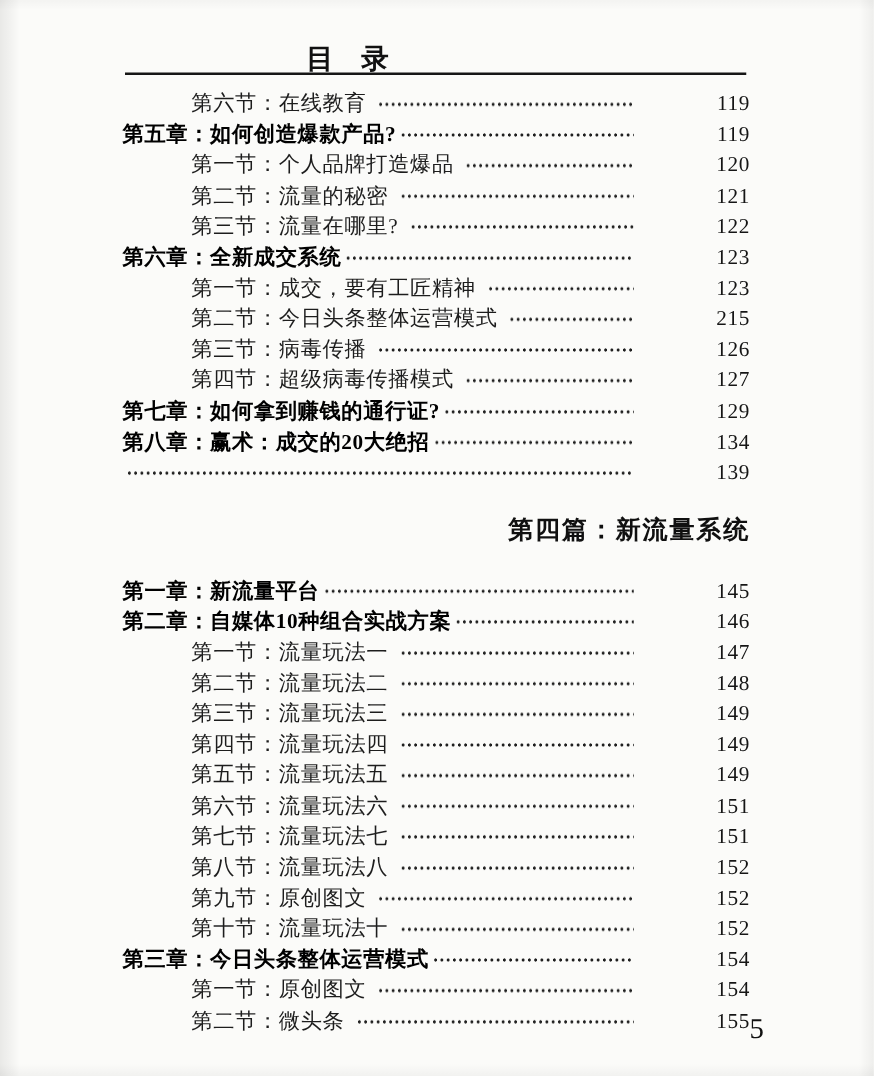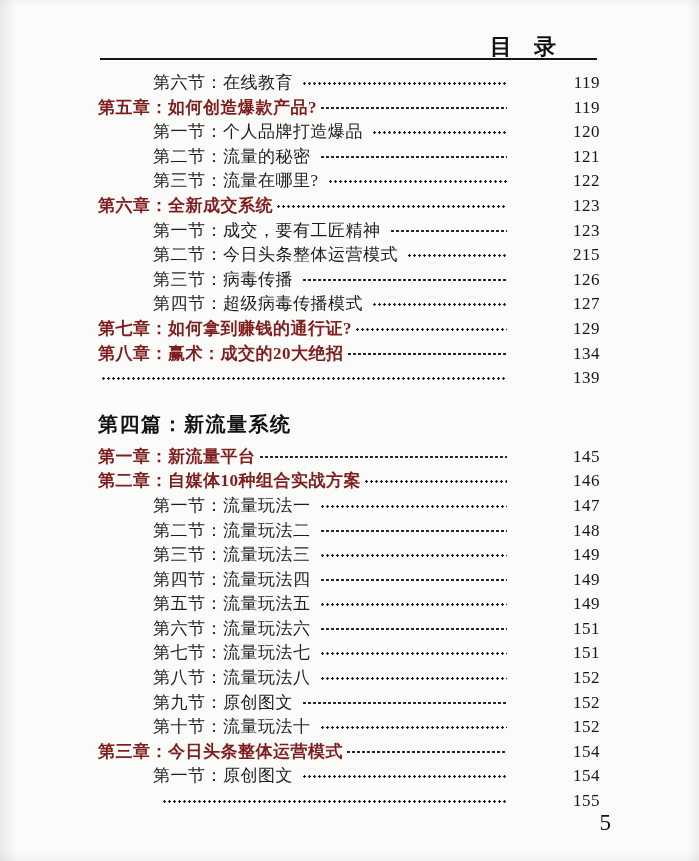--- a/index.html
+++ b/index.html
@@ -10,57 +10,57 @@
     background:
       linear-gradient(90deg, rgba(0,0,0,0.075), rgba(0,0,0,0) 16px),
       linear-gradient(270deg, rgba(0,0,0,0.05), rgba(0,0,0,0) 12px),
       linear-gradient(0deg, rgba(0,0,0,0.04), rgba(0,0,0,0) 10px),
       linear-gradient(180deg, rgba(0,0,0,0.03), rgba(0,0,0,0) 8px),
       #fbfbf9;
   }
   .sheet{position:absolute;inset:0;}
   .page-title{
     position:absolute;top:32px;left:0;width:558px;
-    text-align:right;
+    text-align:center;
     font-family:"Liberation Sans","DejaVu Sans",sans-serif;
     font-weight:900;font-size:22px;letter-spacing:2px;word-spacing:12px;
     color:#111;
   }
   .title-rule{
     position:absolute;top:58px;left:100px;width:497px;height:2px;
     background:#161616;
   }
   .toc-wrap{
     position:absolute;top:71px;left:98px;width:502px;
   }
   .toc-row{
     display:flex;align-items:center;height:24.6px;
     font-size:17px;line-height:24.6px;white-space:nowrap;
   }
-  .level-chapter .toc-label{font-weight:700;color:#7f1d1d;}
+  .level-chapter .toc-label{font-weight:700;color:#000000;}
   .level-section{padding-left:55px;}
   .level-section .toc-label{font-weight:400;color:#1d1d1d;}
   .toc-label{flex:0 0 auto;letter-spacing:0.5px;}
   .leader{
     flex:1 1 auto;align-self:stretch;min-width:20px;
     margin-right:11px;
     background-image:radial-gradient(circle,#1f1f1f 1.1px, rgba(0,0,0,0) 1.45px);
     background-size:5px 100%;
     background-repeat:repeat-x;
   }
   .level-chapter .leader{margin-left:3px;}
   .level-section .leader{margin-left:9px;}
   .pagenum{
     flex:0 0 34px;text-align:right;
     font-family:"Liberation Serif","DejaVu Serif",serif;
     font-size:17px;color:#151515;letter-spacing:0.5px;margin-left:48px;
   }
   .part-heading{
-    height:28px;line-height:28px;margin:19px 0 7px 0;
-    text-align:left;
+    height:28px;line-height:28px;margin:19px 0 23px 0;
+    text-align:right;
     font-family:"Liberation Sans","DejaVu Sans",sans-serif;
     font-weight:900;font-size:20px;letter-spacing:1.5px;color:#101010;
   }
   .folio{
     position:absolute;top:810px;right:88px;
     font-size:23px;font-weight:400;color:#111;
     font-family:"Liberation Serif","DejaVu Serif",serif;
   }
 </style>
 </head>
@@ -203,20 +203,21 @@
           <span class="toc-label">第三章：今日头条整体运营模式</span>
           <span class="leader"></span>
           <span class="pagenum">154</span>
         </div>
         <div class="toc-row level-section">
           <span class="toc-label">第一节：原创图文</span>
           <span class="leader"></span>
           <span class="pagenum">154</span>
         </div>
         <div class="toc-row level-section">
+          <span class="toc-label">第二节：微头条</span>
           <span class="leader"></span>
           <span class="pagenum">155</span>
         </div>
       </div>
   </div>
 
   <div class="folio">5</div>
 </div>
 
 </body></html>

